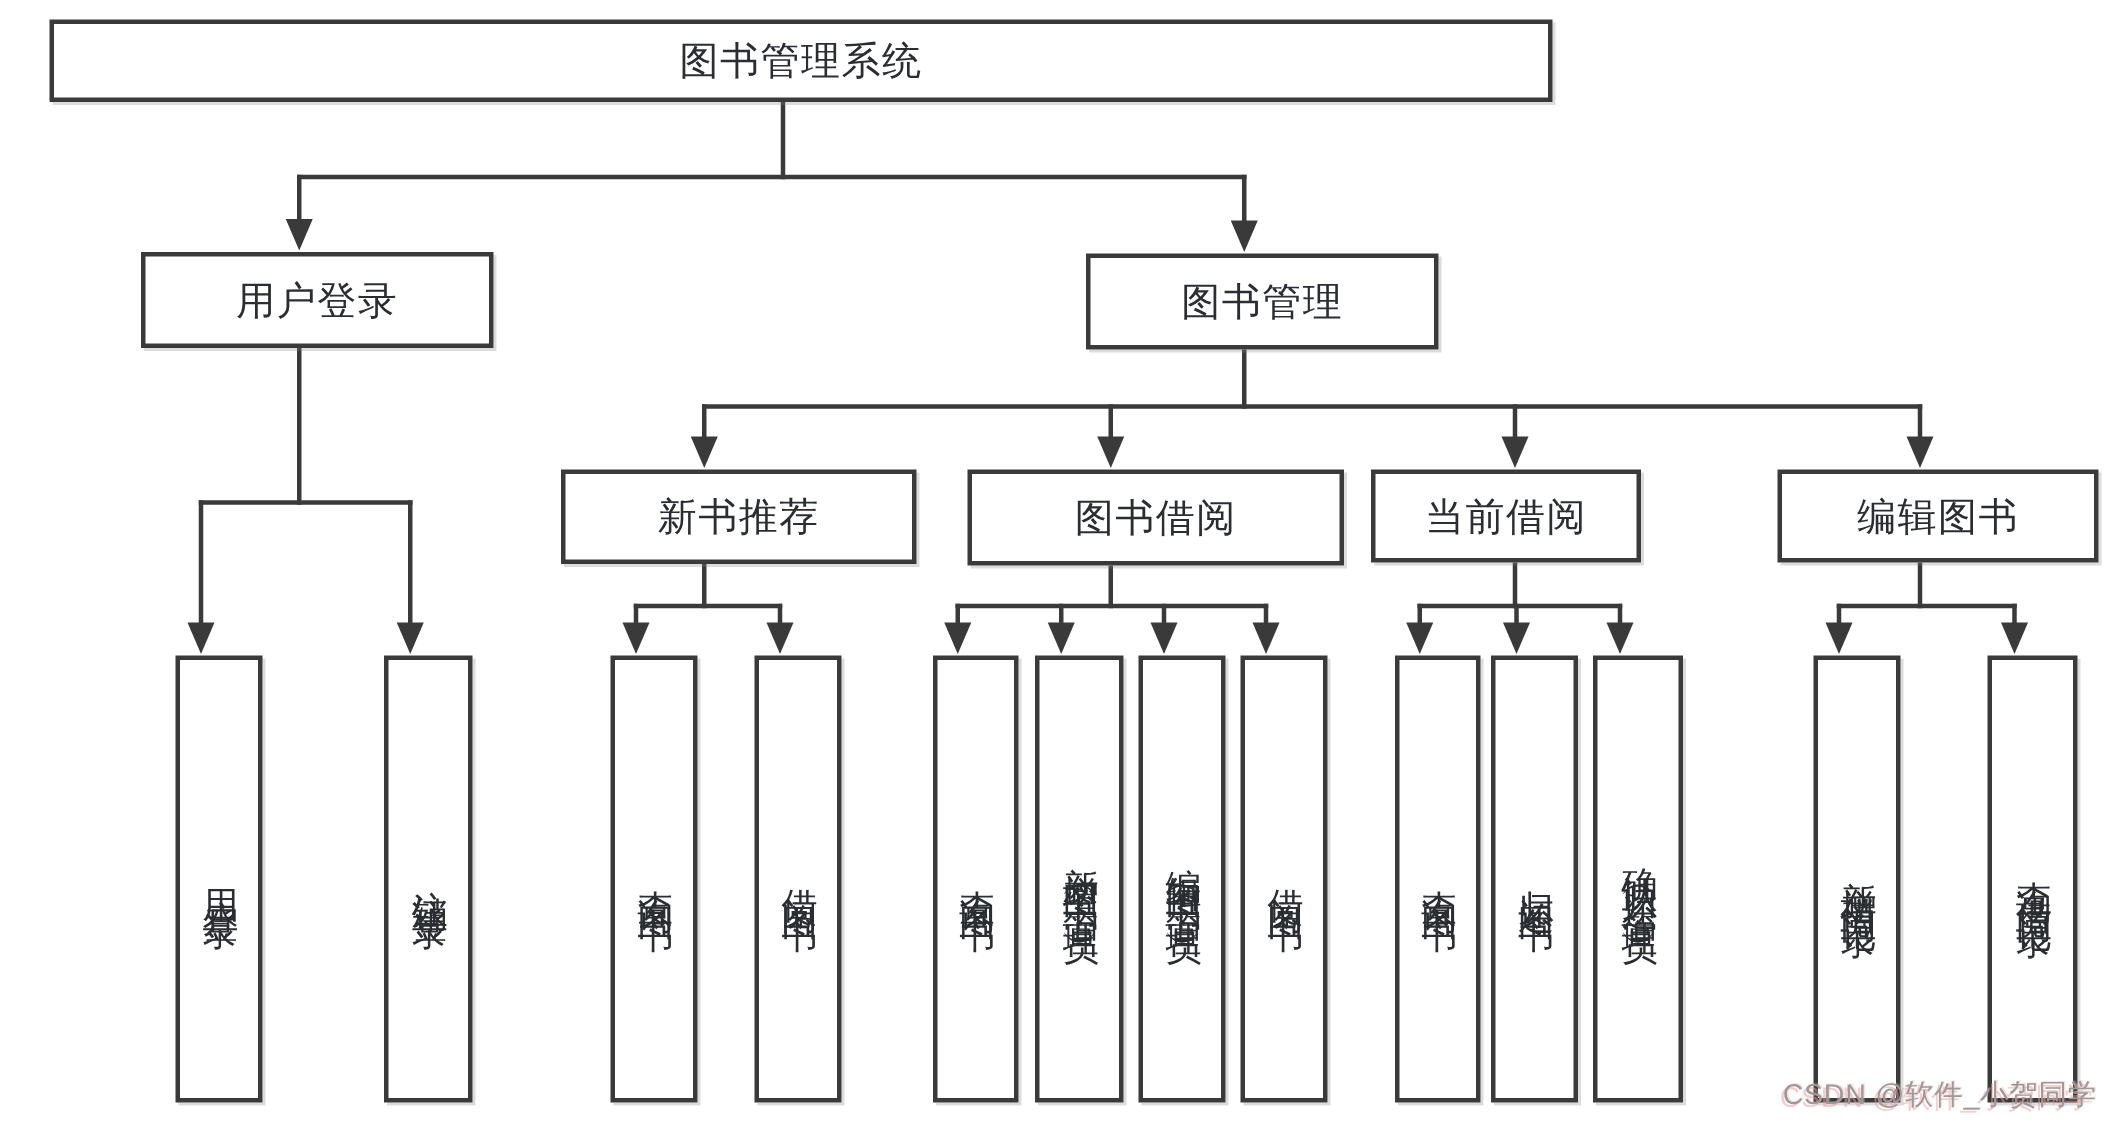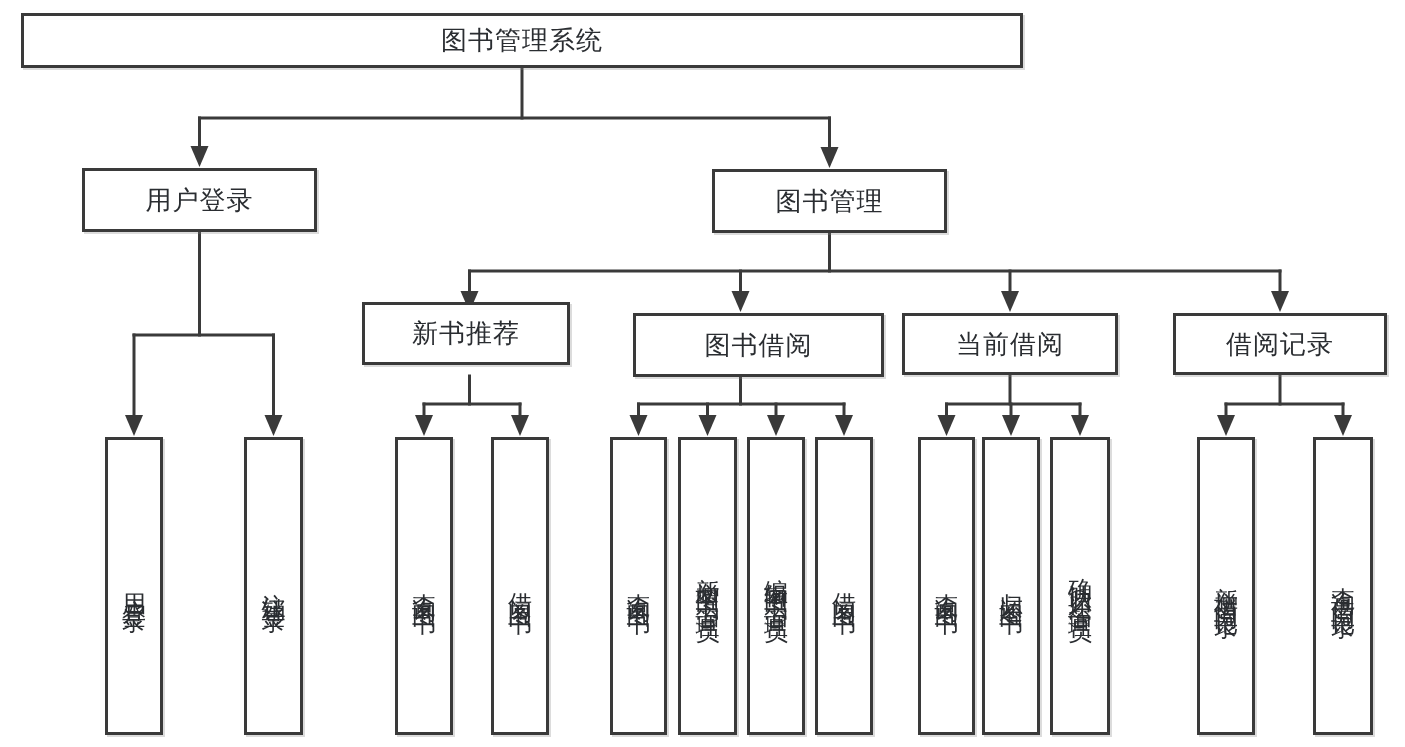--- a/index.html
+++ b/index.html
@@ -21,20 +21,21 @@
     position: absolute;
     box-sizing: border-box;
     background: #ffffff;
     border: 3px solid #3a3a3a;
     color: #2a2d31;
     display: flex;
     align-items: center;
     justify-content: center;
     box-shadow: 2px 2px 0 rgba(130,130,130,0.28);
     white-space: nowrap;
+    margin-left: 12px;
   }
   .node.h {
     font-size: 26px;
     letter-spacing: 1px;
   }
   .node.v {
     writing-mode: vertical-rl;
     text-orientation: mixed;
     font-size: 24px;
     letter-spacing: 6px;
@@ -107,31 +108,32 @@
       <line x1="1226" y1="404" x2="1226" y2="418" stroke="#3a3a3a" stroke-width="3" stroke-linecap="square"></line>
       <polygon points="1217,415 1235,415 1226,436" fill="#3a3a3a"></polygon>
       <line x1="1343" y1="404" x2="1343" y2="418" stroke="#3a3a3a" stroke-width="3" stroke-linecap="square"></line>
       <polygon points="1334,415 1352,415 1343,436" fill="#3a3a3a"></polygon>
     </svg>
 
   <div id="nodes-layer">
       <div class="node h" style="left: 21px; top: 13px; width: 1002px; height: 55px;">图书管理系统</div>
       <div class="node h" style="left: 82px; top: 168px; width: 235px; height: 64px;">用户登录</div>
       <div class="node h" style="left: 712px; top: 169px; width: 235px; height: 64px; text-align: right;">图书管理</div>
-      <div class="node h" style="left: 362px; top: 302px; width: 208px; height: 63px; font-family: Liberation Mono, monospace;">新书推荐</div>
+      <div class="node h" style="left: 362px; top: 313px; width: 237px; height: 63px; font-family: Liberation Mono, monospace;">新书推荐</div>
       <div class="node h" style="left: 633px; top: 313px; width: 251px; height: 64px;">图书借阅</div>
-      <div class="node h" style="left: 902px; top: 313px; width: 216px; height: 62px; font-family: Liberation Serif, serif;">当前借阅</div>
-      <div class="node h" style="left: 1173px; top: 313px; width: 214px; height: 62px;">借阅记录</div>
+      <div class="node h" style="left: 902px; top: 313px; width: 180px; height: 62px; font-family: Liberation Serif, serif;">当前借阅</div>
+      <div class="node h" style="left: 1173px; top: 313px; width: 214px; height: 62px;">编辑图书</div>
       <div class="node v" style="left: 105px; top: 437px; width: 58px; height: 298px;">用户登录</div>
       <div class="node v" style="left: 244px; top: 437px; width: 59px; height: 298px;">注销登录</div>
       <div class="node v" style="left: 395px; top: 437px; width: 58px; height: 298px;">查询图书</div>
       <div class="node v" style="left: 491px; top: 437px; width: 58px; height: 298px;">借阅图书</div>
       <div class="node v" style="left: 610px; top: 437px; width: 57px; height: 298px;">查询图书</div>
       <div class="node v" style="left: 678px; top: 437px; width: 59px; height: 298px;">新增图书（管理员）</div>
       <div class="node v" style="left: 747px; top: 437px; width: 58px; height: 298px;">编辑图书（管理员）</div>
       <div class="node v" style="left: 815px; top: 437px; width: 58px; height: 298px;">借阅图书</div>
       <div class="node v" style="left: 918px; top: 437px; width: 57px; height: 298px;">查询图书</div>
       <div class="node v" style="left: 982px; top: 437px; width: 58px; height: 298px;">归还图书</div>
       <div class="node v" style="left: 1050px; top: 437px; width: 60px; height: 298px;">确认归还（管理员）</div>
       <div class="node v" style="left: 1197px; top: 437px; width: 58px; height: 298px;">新增借阅记录</div>
       <div class="node v" style="left: 1313px; top: 437px; width: 60px; height: 298px;">查询借阅记录</div>
     </div>
+  <div class="watermark">CSDN @软件_小贺同学</div>
 </div>
 
 </body></html>

